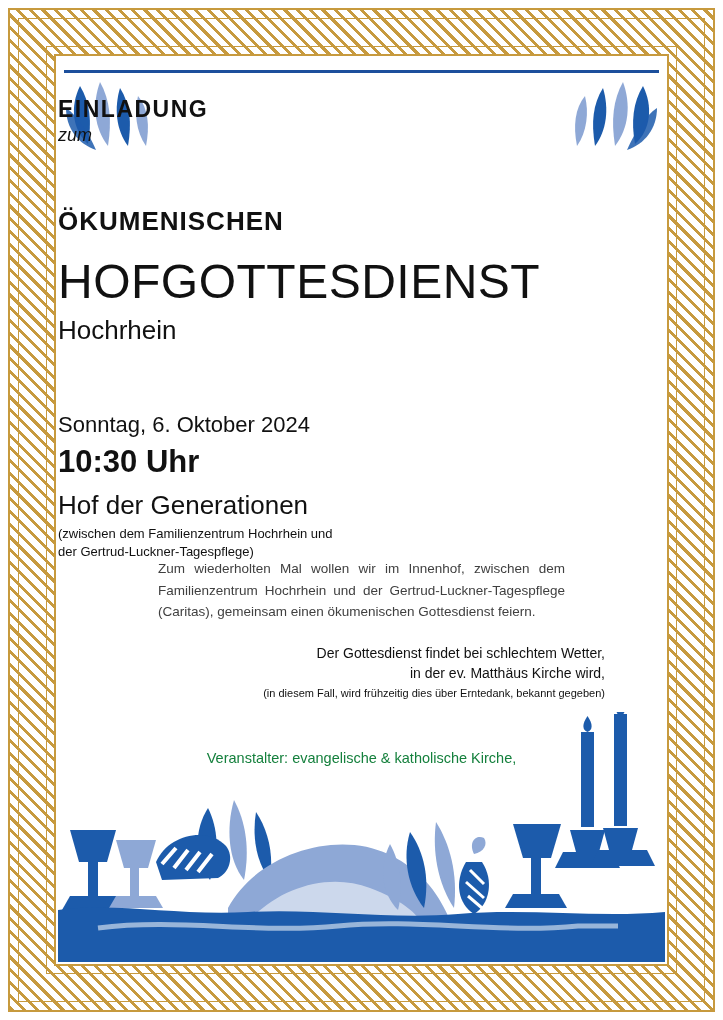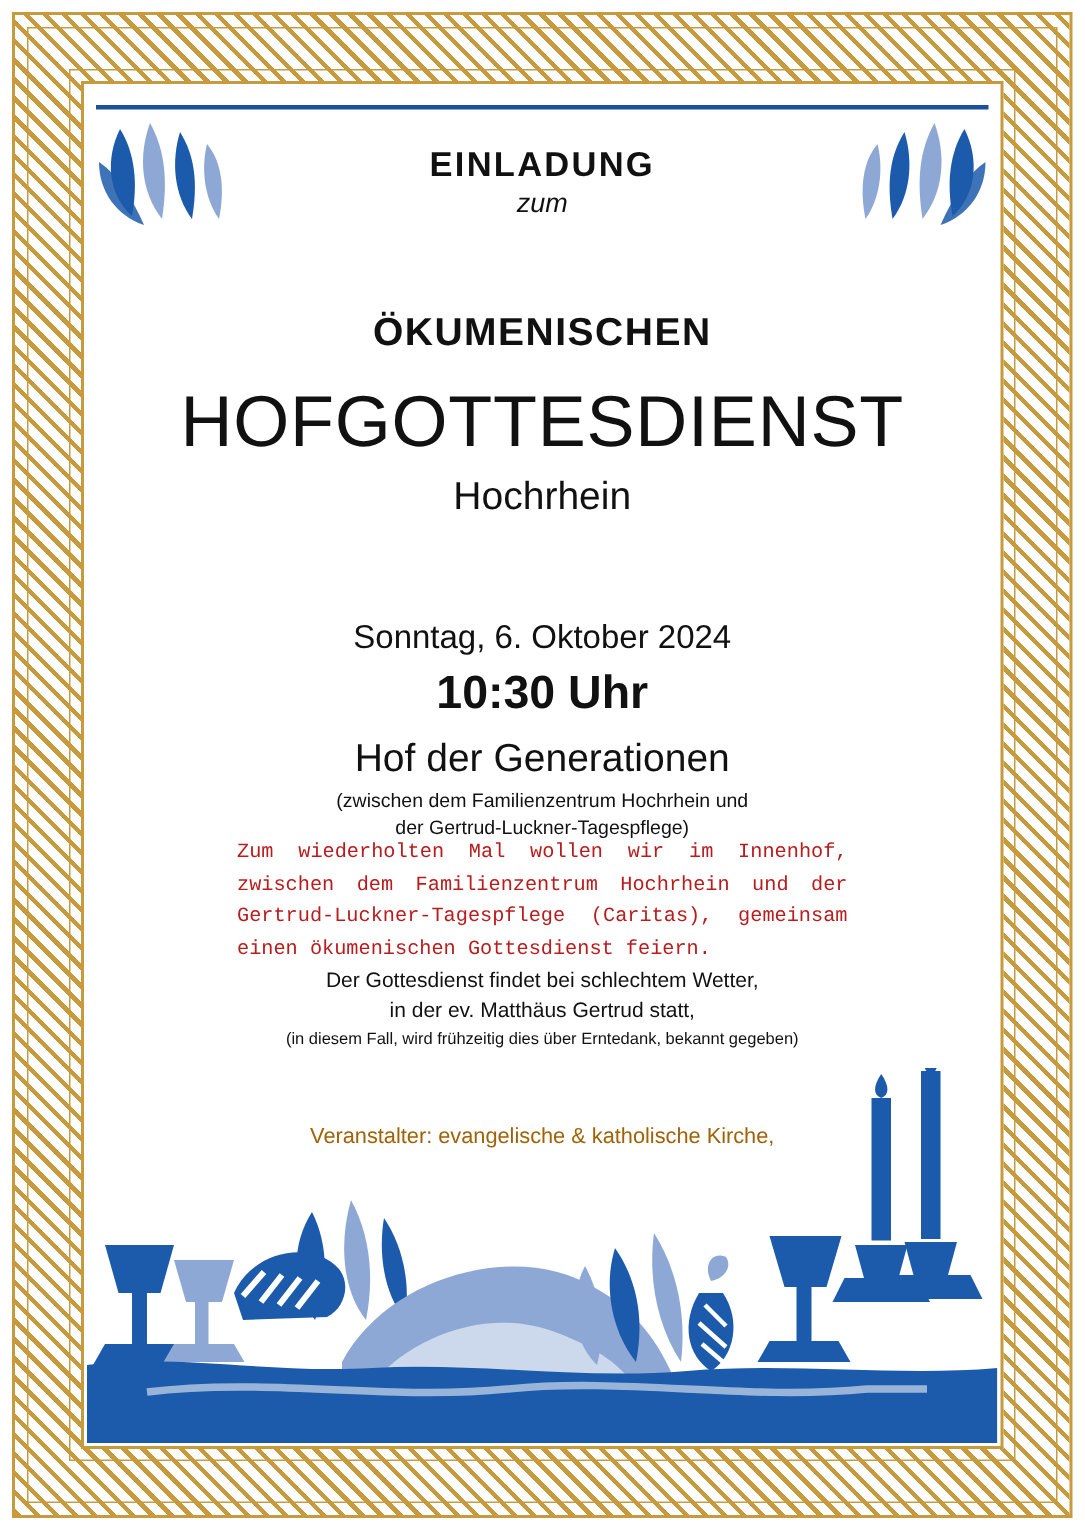--- a/index.html
+++ b/index.html
@@ -89,21 +89,21 @@
     height: 90px;
   }
   .deco-leaf-left { left: 4px; }
   .deco-leaf-right { right: 4px; }
 
   .text-block {
     position: absolute;
     left: 0;
     right: 0;
     top: 28px;
-    text-align: center;
+    text-align: left;
     color: #111111;
   }
 
   .einladung {
     font-size: 23px;
     letter-spacing: 1.5px;
     font-weight: 700;
     margin-top: 10px;
   }
   .zum {
@@ -148,48 +148,47 @@
   }
 
   .para {
     position: absolute;
     left: 100px;
     right: 100px;
     top: 500px;
     font-size: 13.5px;
     line-height: 1.6;
     text-align: justify;
-    color: #b91c1c;
-    font-family: Liberation Mono, monospace;
+    color: #404040;
   }
 
   .wetter {
     position: absolute;
     left: 60px;
     right: 60px;
     top: 585px;
-    text-align: center;
+    text-align: right;
     font-size: 14px;
     line-height: 1.45;
     color: #111111;
   }
   .wetter-note {
     font-size: 11px;
     margin-top: 2px;
   }
 
   .veranstalter {
     position: absolute;
     left: 60px;
     right: 60px;
     top: 690px;
     text-align: center;
     font-size: 14.5px;
     line-height: 1.5;
-    color: #a16207;
+    color: #15803d;
   }
 
   .bottom-art {
     position: absolute;
     left: 0;
     right: 0;
     bottom: 0;
     height: 250px;
   }
   .bottom-art svg { display: block; width: 100%; height: 100%; }
@@ -240,21 +239,21 @@
       <div class="ort-sub">
         <div>(zwischen dem Familienzentrum Hochrhein und</div>
         <div>der Gertrud-Luckner-Tagespflege)</div>
       </div>
     </div>
 
     <div class="para">Zum wiederholten Mal wollen wir im Innenhof, zwischen dem Familienzentrum Hochrhein und der Gertrud-Luckner-Tagespflege (Caritas), gemeinsam einen ökumenischen Gottesdienst feiern.</div>
 
     <div class="wetter">
       <div>Der Gottesdienst findet bei schlechtem Wetter,</div>
-      <div>in der ev. Matthäus Gertrud statt,</div>
+      <div>in der ev. Matthäus Kirche wird,</div>
       <div class="wetter-note">(in diesem Fall, wird frühzeitig dies über Erntedank, bekannt gegeben)</div>
     </div>
 
     <div class="veranstalter">
       <div>Veranstalter: evangelische &amp; katholische Kirche,</div>
     </div>
 
     <div class="bottom-art">
       <svg viewBox="0 0 607 250" preserveAspectRatio="none" xmlns="http://www.w3.org/2000/svg">
 

